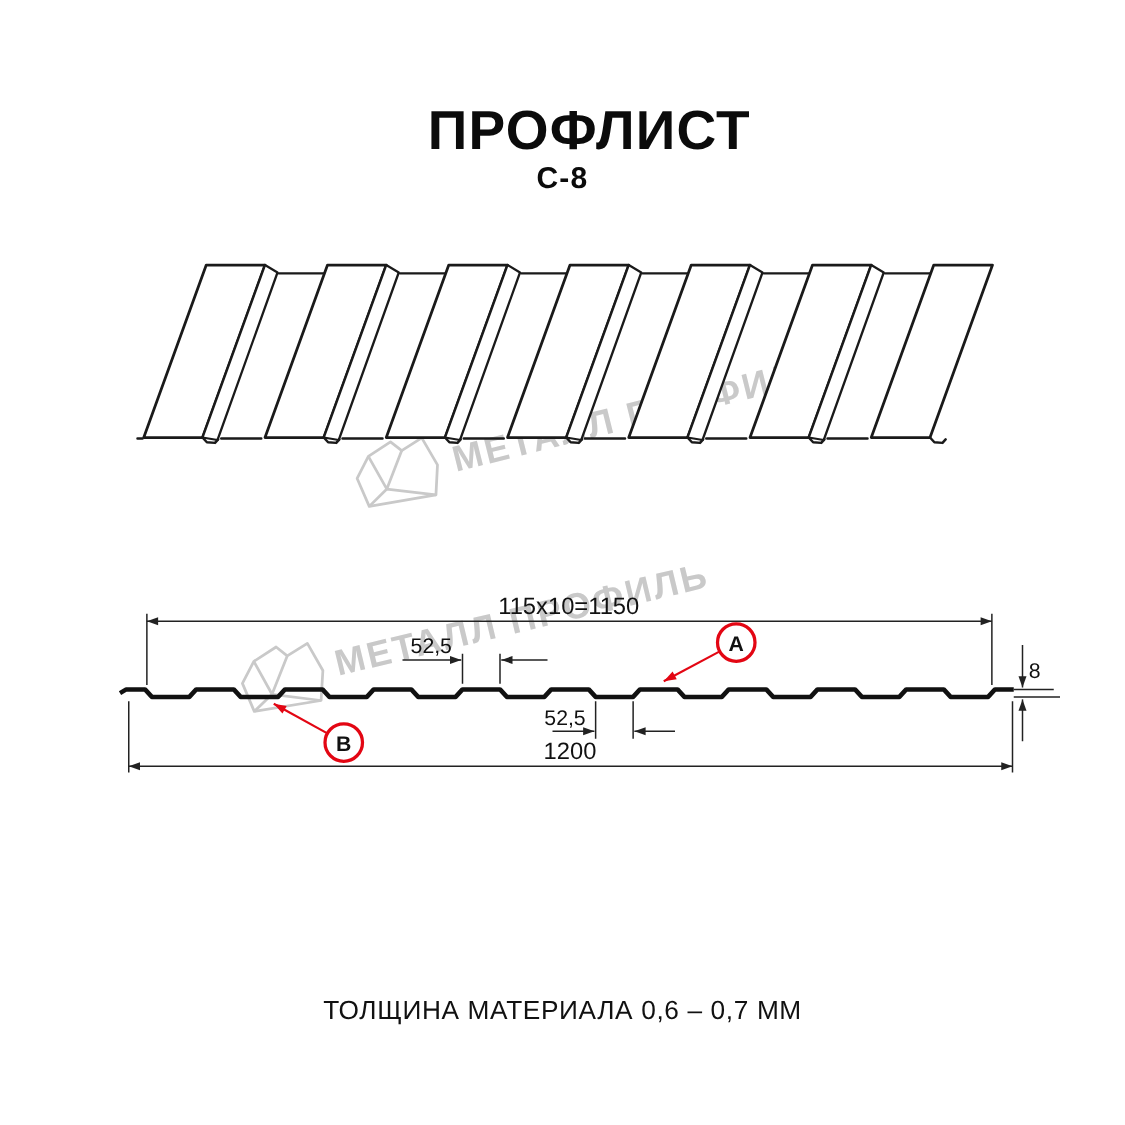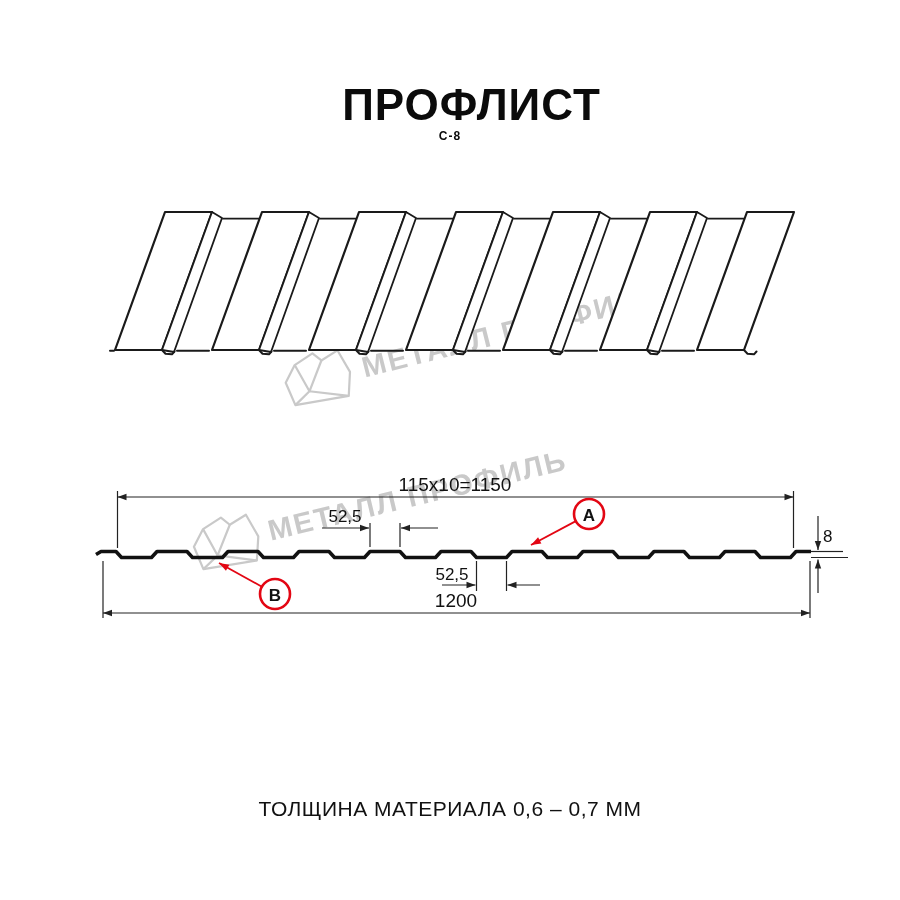--- a/index.html
+++ b/index.html
@@ -6,21 +6,21 @@
   body{
     width:900px;height:900px;position:relative;background:#ffffff;
     font-family:"Liberation Sans","DejaVu Sans",sans-serif;overflow:hidden;
   }
   .page-title{
     position:absolute;top:80px;left:0;right:0;text-align:center;
     font-size:44px;font-weight:800;letter-spacing:1px;color:#0b0b0b;padding-left:43px;
   }
   .page-subtitle{
     position:absolute;top:129px;left:0;right:0;text-align:center;
-    font-size:12px;font-weight:600;letter-spacing:1px;color:#0b0b0b;
+    font-size:24px;font-weight:600;letter-spacing:1px;color:#0b0b0b;
   }
   .footer-note{
     position:absolute;top:797px;left:0;right:0;text-align:center;
     font-size:21px;font-weight:500;letter-spacing:0.5px;color:#111;
   }
   svg.drawing{position:absolute;left:0;top:0;}
   .dim-text{font-family:"Liberation Sans","DejaVu Sans",sans-serif;fill:#111;}
   .wm-text{font-family:"Liberation Sans","DejaVu Sans",sans-serif;font-weight:bold;fill:#c9c9c9;letter-spacing:2px;}
 </style>
 </head>

